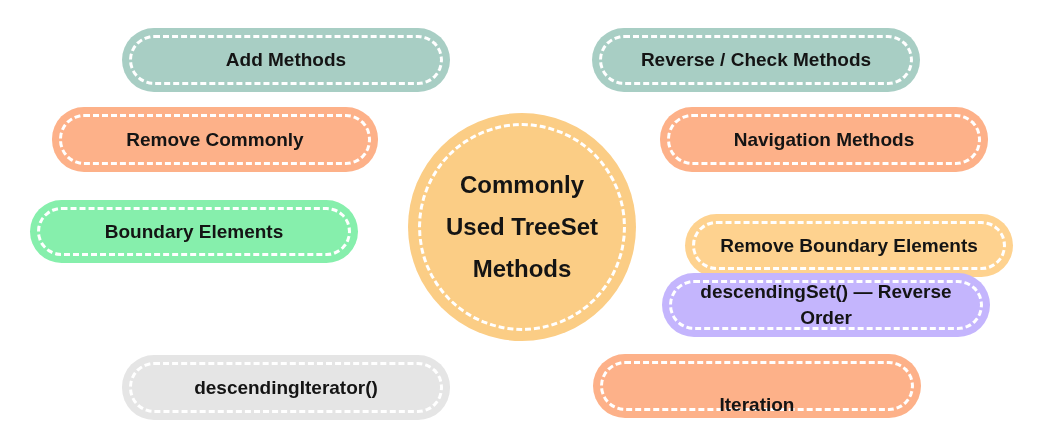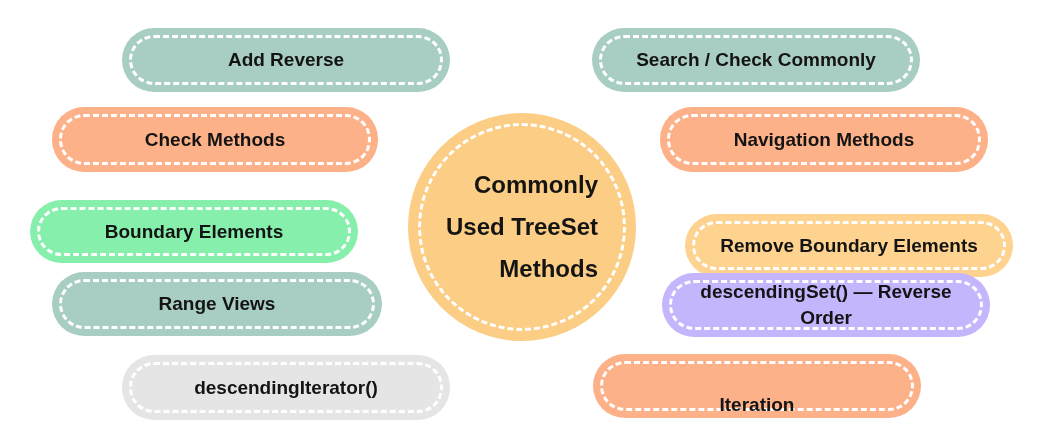--- a/index.html
+++ b/index.html
@@ -72,46 +72,43 @@
     border: 3px dashed #ffffff;
     border-radius: 50%;
     pointer-events: none;
   }
   .circle-title {
     position: relative;
     font-weight: 700;
     font-size: 24px;
     line-height: 42px;
     color: #141414;
-    text-align: right;
+    text-align: center;
   }
 </style>
 </head>
 <body>
 
 <div class="canvas">
 
   <div class="pill pos-l1" style="background-color: rgb(168, 206, 196);">
-    <span class="pill-label">Add Reverse</span>
+    <span class="pill-label">Add Methods</span>
   </div>
   <div class="pill pos-l2" style="background-color: rgb(253, 177, 137);">
-    <span class="pill-label">Check Methods</span>
+    <span class="pill-label">Remove Commonly</span>
   </div>
   <div class="pill pos-l3" style="background-color: #86efac; margin-top: 10px;">
     <span class="pill-label">Boundary Elements</span>
-  </div>
-  <div class="pill pos-l4" style="background-color: rgb(168, 206, 196);">
-    <span class="pill-label">Range Views</span>
   </div>
   <div class="pill pos-l5" style="background-color: #e5e5e5;">
     <span class="pill-label">descendingIterator()</span>
   </div>
 
   <div class="pill pos-r1" style="background-color: rgb(168, 206, 196);">
-    <span class="pill-label">Search / Check Commonly</span>
+    <span class="pill-label">Reverse / Check Methods</span>
   </div>
   <div class="pill pos-r2" style="background-color: rgb(253, 177, 137);">
     <span class="pill-label">Navigation Methods</span>
   </div>
   <div class="pill pos-r3" style="background-color: rgb(254, 210, 143);">
     <span class="pill-label">Remove Boundary Elements</span>
   </div>
   <div class="pill pos-r4" style="background-color: #c4b5fd;">
     <span class="pill-label">descendingSet() — Reverse Order</span>
   </div>

